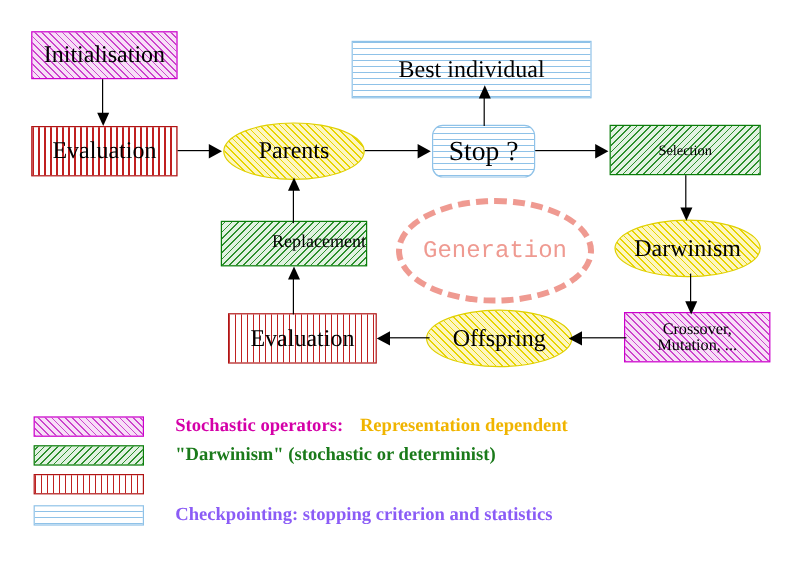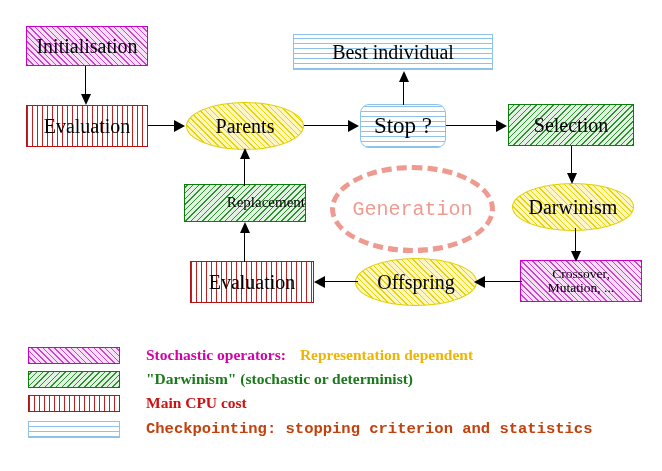--- a/index.html
+++ b/index.html
@@ -73,48 +73,48 @@
 
   
   #legend{position:absolute;left:0;top:340px;width:662px;}
   .legend-row{position:absolute;height:22px;display:flex;align-items:center;}
   .swatch{width:92px;height:17px;box-sizing:border-box;flex:0 0 auto;}
   .legend-text{margin-left:26px;font-size:15.5px;white-space:nowrap;font-weight:bold;}
   .lt-magenta{color:#d400a8;}
   .lt-gold{color:#f0b400;}
   .lt-green{color:#1a7a1a;}
   .lt-red{color:#cc1111;}
-  .lt-blue{color:#c2410c;font-family:Liberation Mono, monospace;}
+  .lt-blue{color:#8b5cf6;}
 </style>
 </head>
 <body>
 
 <div id="canvas">
 
   <div class="node rect hatch-magenta" style="left:26px;top:26px;width:122px;height:40px;font-size:20px;">
     <span class="lbl">Initialisation</span>
   </div>
 
   <div class="node rect hatch-red" style="left:26px;top:105px;width:122px;height:42px;font-size:20px;">
     <span class="lbl">Evaluation</span>
   </div>
 
   <div class="node ellipse" style="left:186px;top:102px;width:118px;height:48px;font-size:20px;">
     <span class="lbl">Parents</span>
   </div>
 
-  <div class="node rect hatch-blue" style="left:293px;top:34px;width:200px;height:36px;font-size:20px;">
+  <div class="node rect hatch-blue" style="left:293px;top:34px;width:200px;height:48px;font-size:20px;">
     <span class="lbl">Best individual</span>
   </div>
 
   <div class="node rect rounded hatch-blue" style="left:360px;top:104px;width:86px;height:44px;font-size:23px;">
     <span class="lbl">Stop ?</span>
   </div>
 
-  <div class="node rect hatch-green" style="left:508px;top:104px;width:126px;height:42px;font-size:20px;">
+  <div class="node rect hatch-green" style="left:508px;top:104px;width:126px;height:42px;font-size:12px;">
     <span class="lbl">Selection</span>
   </div>
 
   <div class="node ellipse" style="left:512px;top:183px;width:122px;height:48px;font-size:20px;">
     <span class="lbl">Darwinism</span>
   </div>
 
   <div class="node rect hatch-magenta" style="left:520px;top:260px;width:122px;height:42px;font-size:13.5px;flex-direction:column;">
     <span class="lbl">Crossover,</span>
     <span class="lbl">Mutation, ...</span>
@@ -199,21 +199,20 @@
       <span class="legend-text lt-gold" style="margin-left:14px;">Representation dependent</span>
     </div>
 
     <div class="legend-row" style="left:28px;top:28px;">
       <span class="swatch hatch-green"></span>
       <span class="legend-text lt-green">"Darwinism" (stochastic or determinist)</span>
     </div>
 
     <div class="legend-row" style="left:28px;top:52px;">
       <span class="swatch hatch-red"></span>
-      <span class="legend-text lt-red">Main CPU cost</span>
     </div>
 
     <div class="legend-row" style="left:28px;top:78px;">
       <span class="swatch hatch-blue"></span>
       <span class="legend-text lt-blue">Checkpointing: stopping criterion and statistics</span>
     </div>
 
   </div>
 
 </div>

